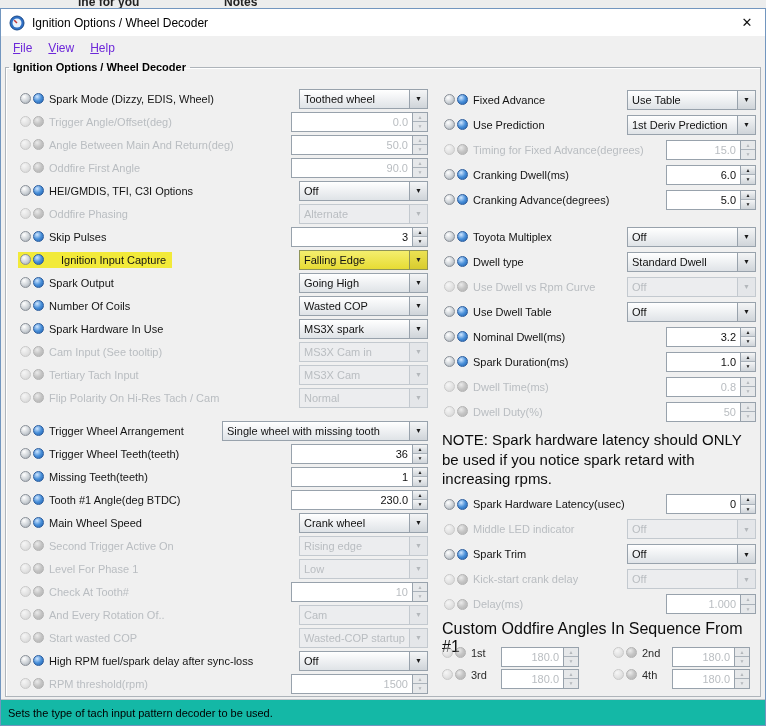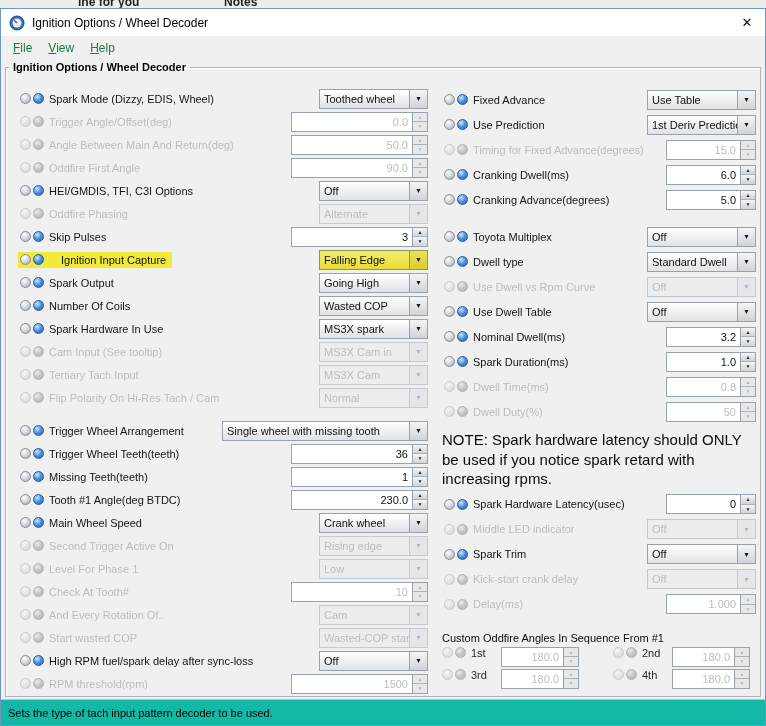--- a/index.html
+++ b/index.html
@@ -12,21 +12,21 @@
   .frag-1 { left:78px; }
   .frag-2 { left:224px; }
 
   .dialog { position:absolute; top:8px; left:0; width:766px; height:718px; background:#f0f0f0; border:1px solid #7296bf; }
 
   .titlebar { height:27px; background:#ffffff; display:flex; align-items:center; padding-left:8px; font-size:12px; color:#000; }
   .app-icon { width:16px; height:16px; margin-right:7px; display:inline-flex; }
   .title-text { flex:1; }
   .close-btn { width:36px; height:100%; display:flex; align-items:center; justify-content:center; font-size:13px; color:#111; cursor:default; }
 
-  .menubar { height:23px; background:#f0f0f0; display:flex; align-items:center; padding-left:4px; font-size:12px; color:#15803d; }
+  .menubar { height:23px; background:#f0f0f0; display:flex; align-items:center; padding-left:4px; font-size:12px; color:#6d28d9; }
   .menu-item { display:inline-block; padding:2px 8px; }
   .menu-item::first-letter { text-decoration:underline; }
 
   .content { position:absolute; top:50px; bottom:26px; left:0; right:0; background:#f0f0f0; }
   fieldset.groupbox { position:absolute; left:4px; right:4px; top:2px; bottom:2px; border:1px solid #aeb4ba; box-shadow:inset 1px 1px 0 #ffffff; padding:0; background:#f0f0f0; }
   legend { font-weight:bold; font-size:11px; color:#000; margin-left:3px; padding:0 4px; }
 
   .col { position:absolute; top:14px; }
   .left-col { left:12px; width:410px; }
   .right-col { left:436px; width:314px; }
@@ -39,21 +39,21 @@
   .labelwrap { flex:1; min-width:0; display:flex; align-items:center; height:100%; }
   .grp { display:flex; align-items:center; padding:2px 6px 2px 2px; }
   .icons { display:flex; gap:2px; margin-right:5px; }
   .ic { width:11px; height:11px; border-radius:50%; flex:0 0 auto; }
   .ic.gauge { background:radial-gradient(circle at 35% 30%, #ffffff, #cdd2d7 55%, #9aa2aa); border:1px solid #8a9098; }
   .ic.help  { background:radial-gradient(circle at 35% 30%, #cfe6ff, #4a90d9 50%, #1c5fae); border:1px solid #2b5d9e; }
   .ic.dis   { filter:grayscale(1); opacity:.4; }
   .lab { font-size:11px; color:#141414; white-space:nowrap; overflow:hidden; }
   .lab.dis { color:#b9bdc1; }
 
-  .combo { width:109px; height:20px; display:flex; align-items:stretch; border:1px solid #98a2ac; background:linear-gradient(#ffffff,#dfe3e7); font-size:11px; flex:0 0 auto; }
+  .combo { width:129px; height:20px; display:flex; align-items:stretch; border:1px solid #98a2ac; background:linear-gradient(#ffffff,#dfe3e7); font-size:11px; flex:0 0 auto; }
   .combo.wide { width:206px; }
   .combo .val { flex:1; display:flex; align-items:center; padding:0 4px; color:#111; overflow:hidden; white-space:nowrap; }
   .combo .arrow { width:18px; border-left:1px solid #98a2ac; background:linear-gradient(#f4f5f6,#cfd4d9); display:flex; align-items:center; justify-content:center; font-size:7px; color:#1a1a1a; }
   .combo.dis { border-color:#c3c9cf; background:#ecedef; }
   .combo.dis .val { color:#b9bdc1; }
   .combo.dis .arrow { border-color:#c3c9cf; background:#e4e6e9; color:#b3b7bb; }
 
   .spin { width:137px; height:20px; display:flex; border:1px solid #98a2ac; background:#ffffff; font-size:11px; flex:0 0 auto; }
   .right-col .spin { width:90px; }
   .spin.tiny { width:78px !important; }
@@ -62,21 +62,21 @@
   .spin .btns .b { flex:1; display:flex; align-items:center; justify-content:center; font-size:5px; color:#222; background:linear-gradient(#f4f5f6,#cfd4d9); }
   .spin .btns .b.up { border-bottom:1px solid #aab2ba; }
   .spin.dis .val { color:#b9bdc1; }
   .spin.dis .btns .b { color:#b3b7bb; background:#e6e8ea; }
 
   .row.hl .grp { background:#f2ea3a;gap:12px; }
   .row.hl .combo { background:linear-gradient(#f4ee6e,#e7dc34); border-color:#8f9459; }
   .row.hl .combo .arrow { background:linear-gradient(#ece253,#d8cc2e); border-color:#8f9459; color:#222; }
 
   .note { font-size:15px; color:#0c0c0c; line-height:1.3; margin:6px 0 3px; }
-  .od-title { font-size:11px; color:#0c0c0c; margin-top:12px; height:18px; display:flex; align-items:center; }
+  .od-title { font-size:16px; color:#0c0c0c; margin-top:12px; height:18px; display:flex; align-items:center; }
   .od-row { display:flex; align-items:flex-start; height:22px; }
   .od-lab { width:30px; font-size:11px; color:#2a2a2a; }
   .od-gap { width:34px; flex:0 0 auto; }
 
   .statusbar { position:absolute; left:0; right:0; bottom:0; height:26px; border-top:1px solid #bfc4c9; background:#14b8a6; display:flex; align-items:center; padding-left:7px; font-size:11px; color:#000; }
 </style>
 </head>
 <body>
 
 <div class="screen">

